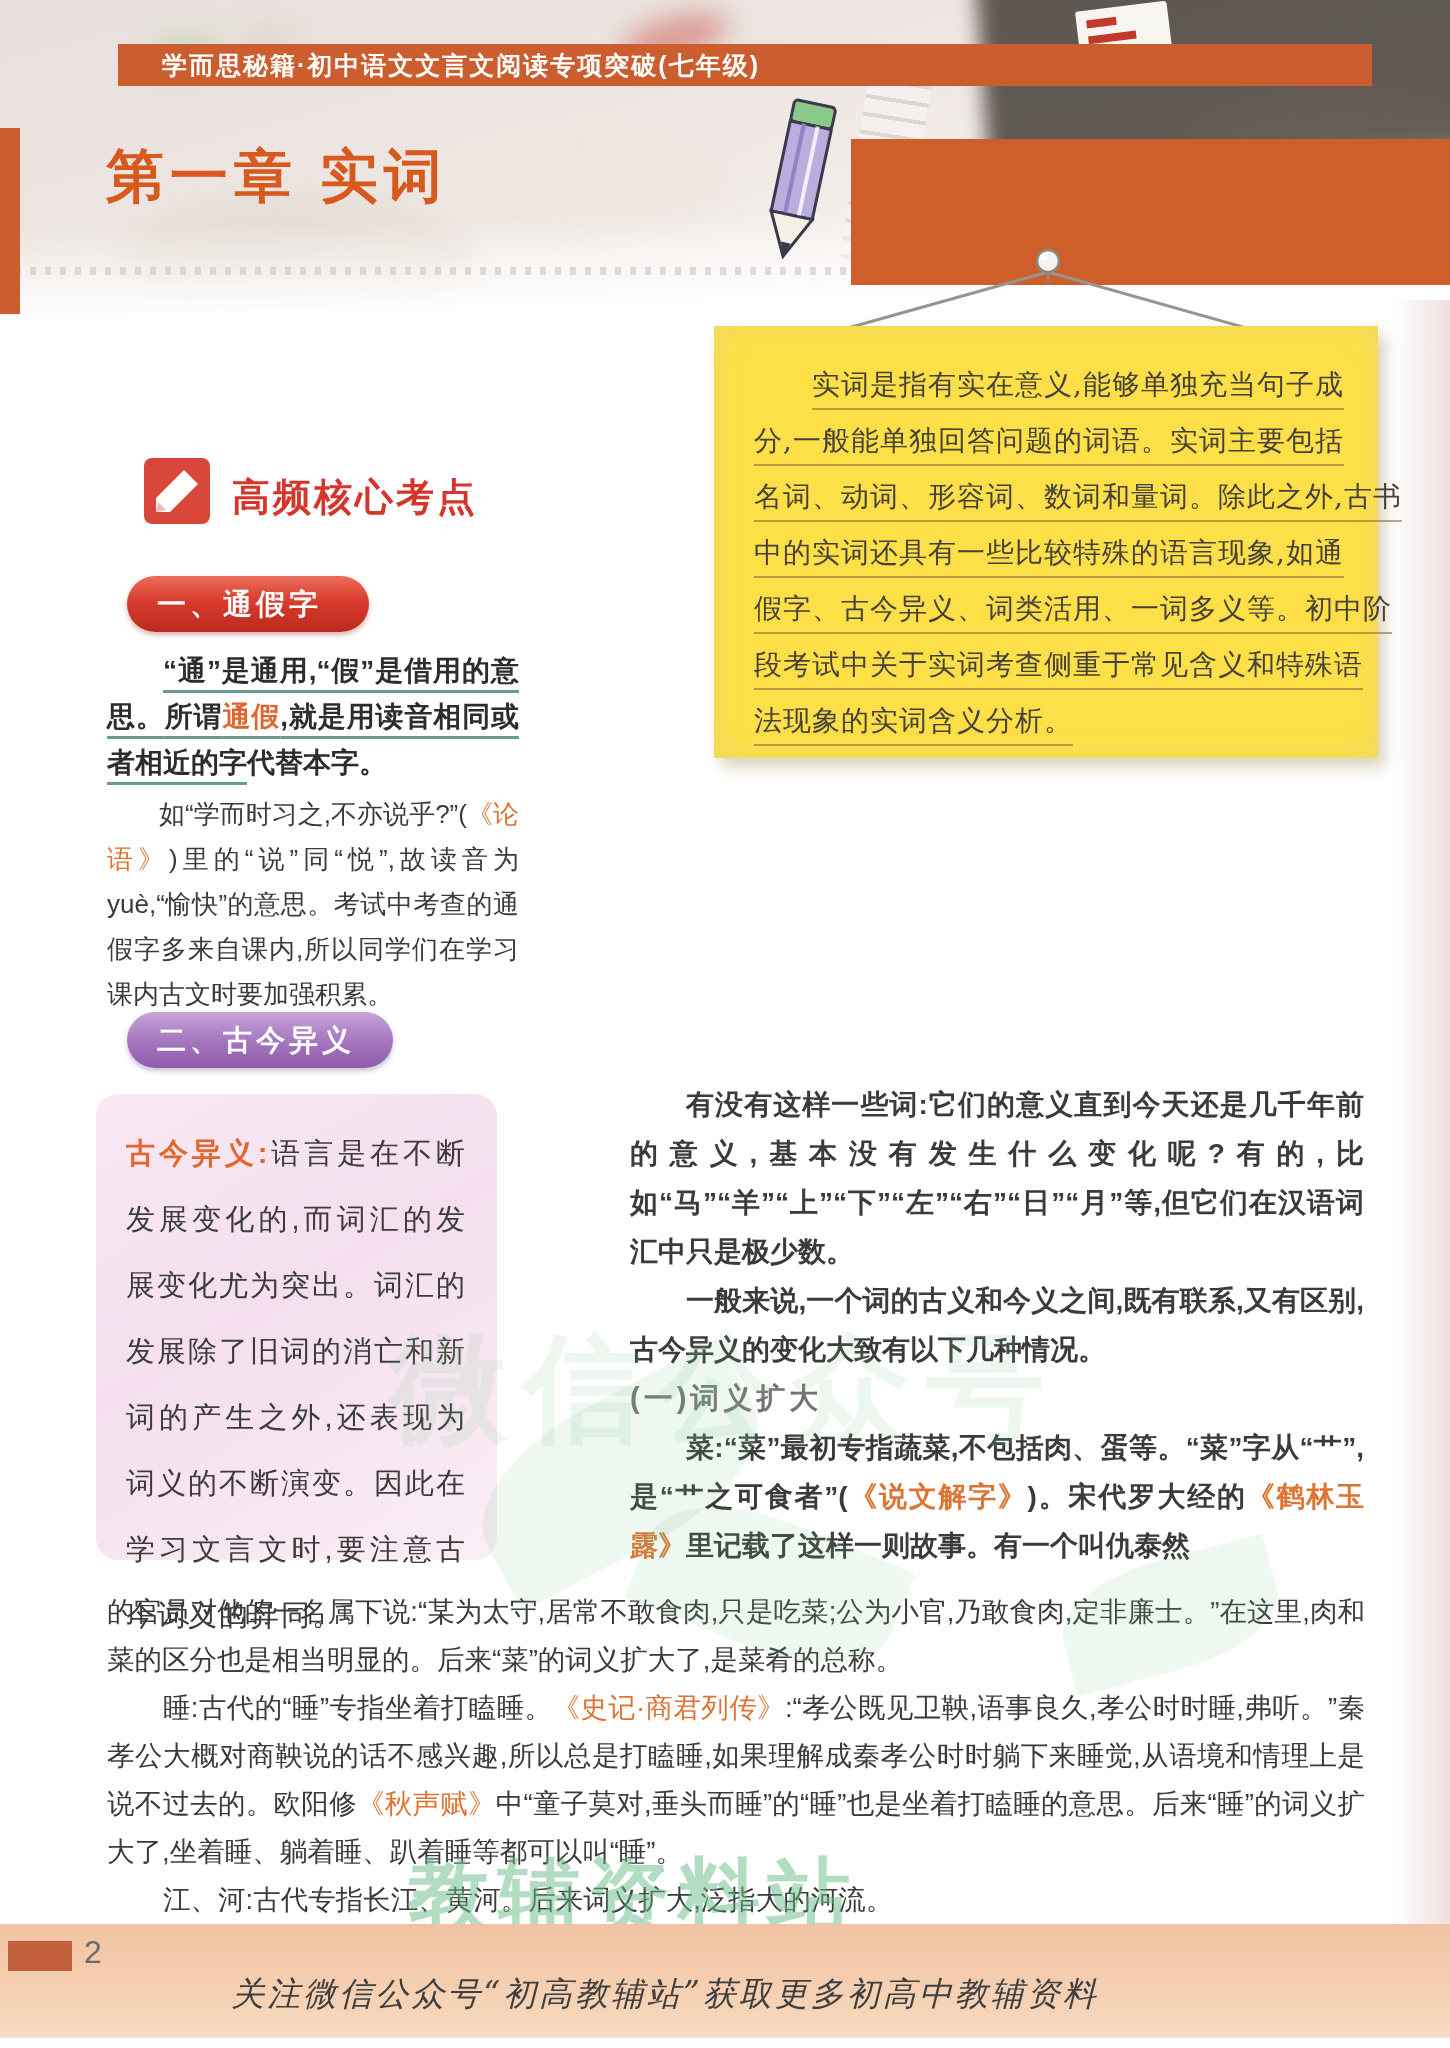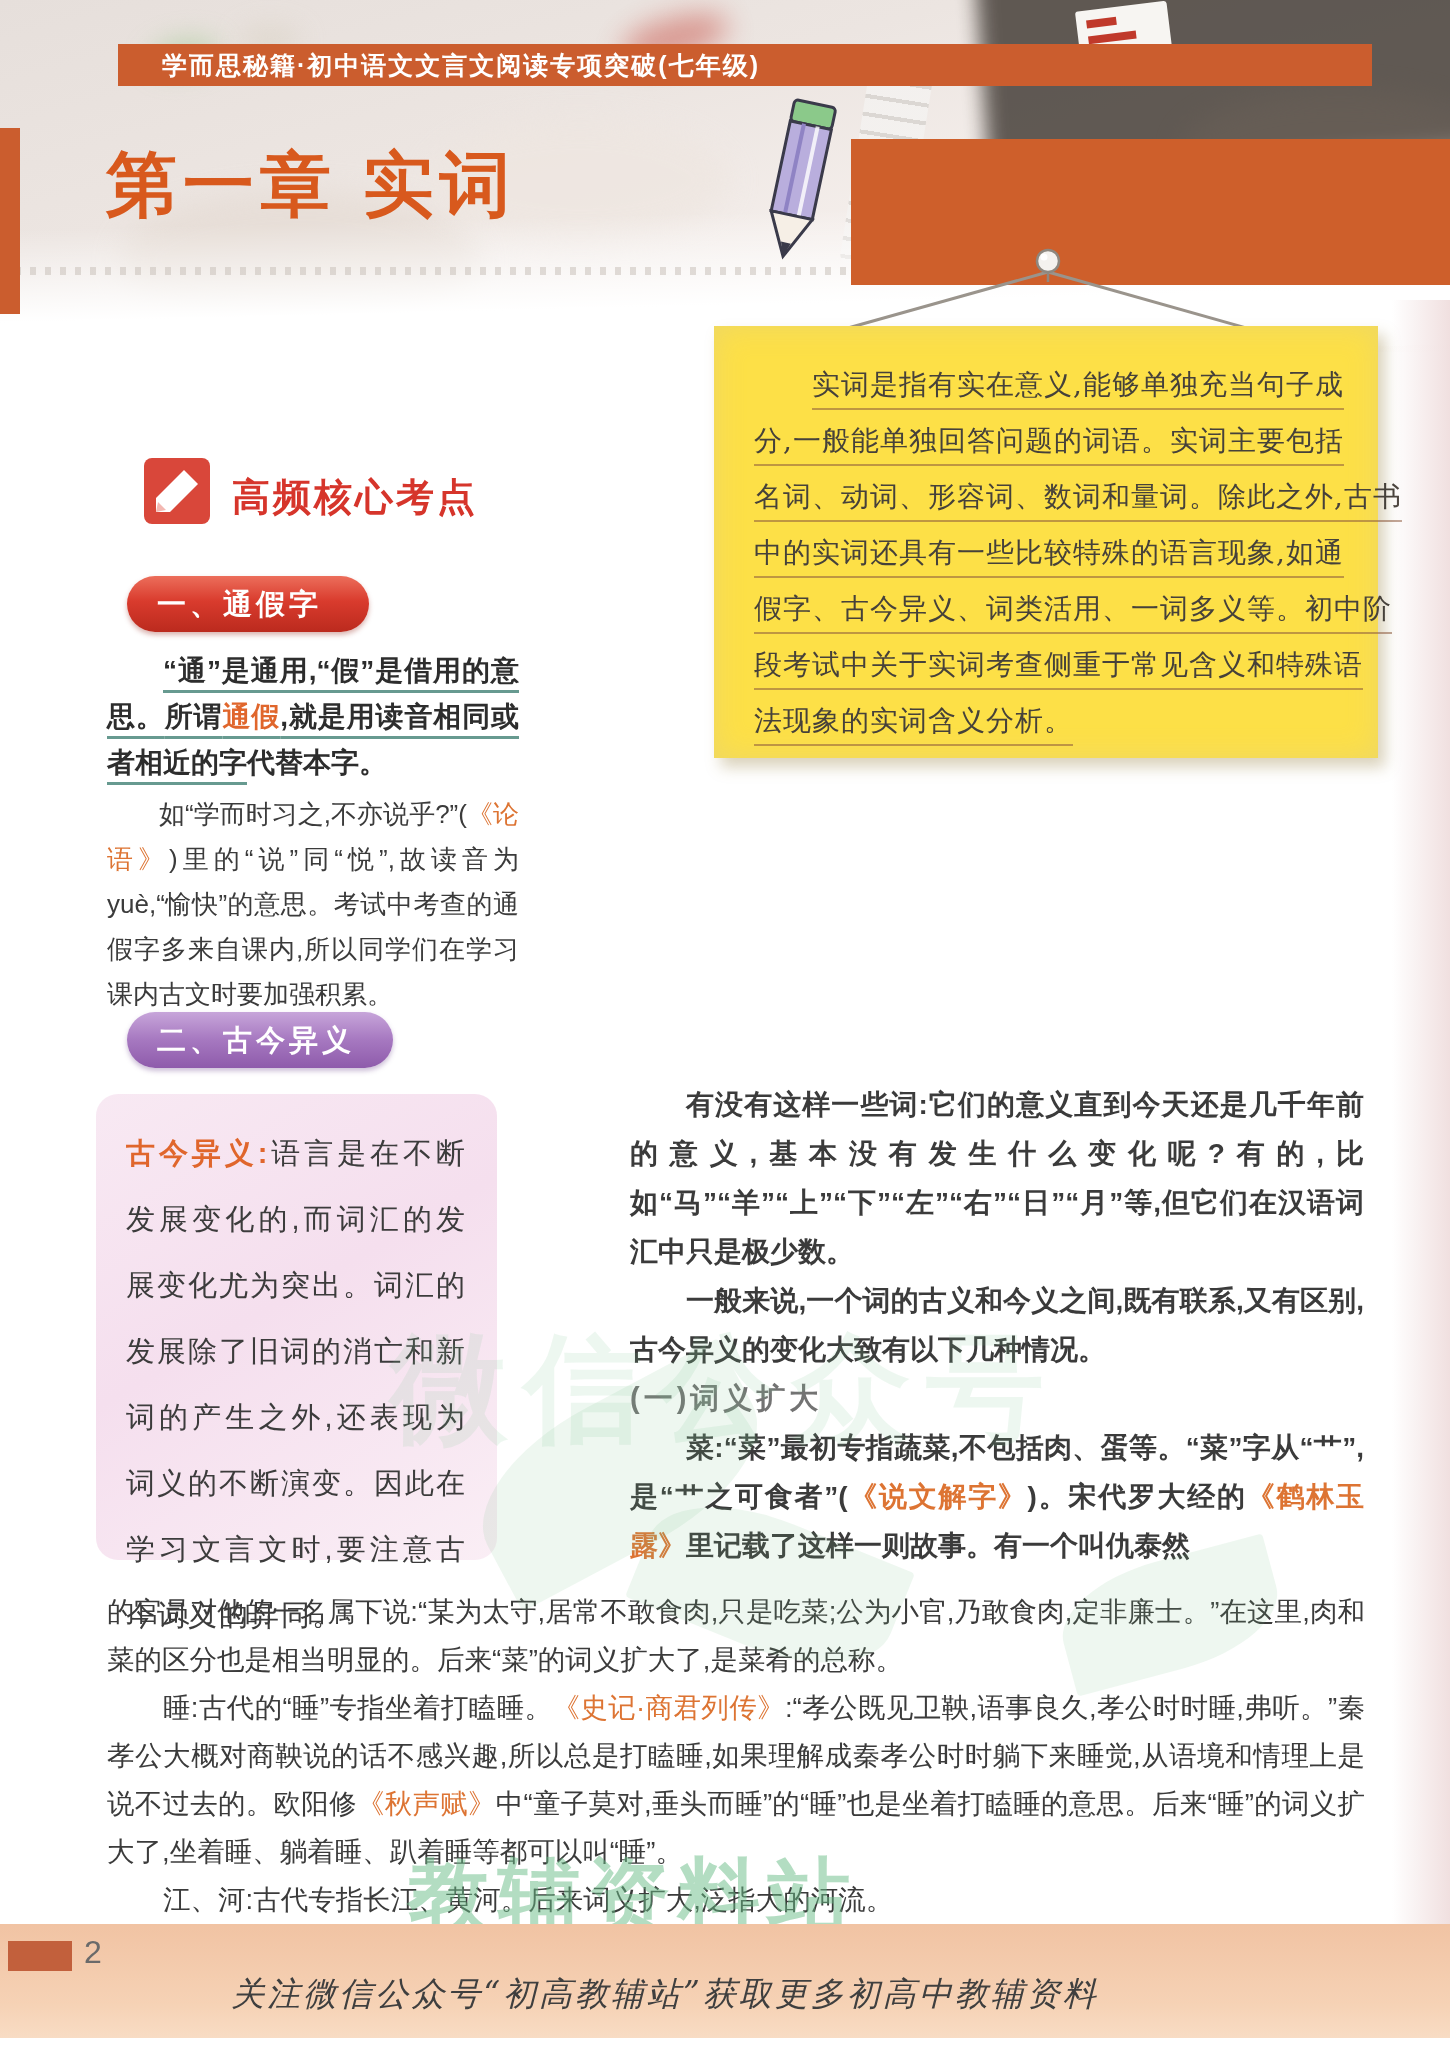--- a/index.html
+++ b/index.html
@@ -21,21 +21,21 @@
   #whitecard{position:absolute;left:1078px;top:6px;width:92px;height:56px;background:#f7f5f2;transform:rotate(-7deg);border-radius:3px;}
   .redmark{position:absolute;background:#c0392b;}
   #photo-fade{position:absolute;left:-20px;top:212px;width:1500px;height:150px;
     background:linear-gradient(to bottom,rgba(255,255,255,0) 0%,#ffffff 62%);transform:rotate(-1.4deg);}
   #film-strip{position:absolute;left:0;top:267px;width:852px;height:8px;opacity:.55;
     background:repeating-linear-gradient(90deg,#c9c1ba 0 6px,transparent 6px 15px);}
   
   #series-bar{position:absolute;left:118px;top:44px;width:1254px;height:42px;background:#cb5d2e;}
   #series-bar span{display:block;padding-left:44px;line-height:42px;color:#ffffff;font-size:25px;font-weight:bold;letter-spacing:2px;}
   #left-accent{position:absolute;left:0;top:128px;width:20px;height:186px;background:#cb5d2e;}
-  #chapter-title{position:absolute;left:106px;top:138px;font-size:71px;font-weight:bold;color:#d8591d;letter-spacing:6px;margin:0;}
+  #chapter-title{position:absolute;left:106px;top:138px;font-size:58px;font-weight:bold;color:#d8591d;letter-spacing:6px;margin:0;}
   #chapter-block{position:absolute;left:851px;top:139px;width:599px;height:146px;background:#ce5f2b;}
   #pencil-art{position:absolute;left:756px;top:96px;transform:rotate(12deg);}
   
   #strings{position:absolute;left:690px;top:250px;}
   #pushpin{position:absolute;left:1032px;top:248px;}
   #note{position:absolute;left:714px;top:326px;width:664px;height:432px;background:#fde047;
     box-shadow:7px 9px 14px rgba(150,125,60,.35), inset 0 0 30px rgba(220,205,140,.45);
     padding:40px 38px 0 40px;box-sizing:border-box;}
   .note-line{height:56px;font-family:"DejaVu Serif",serif;font-size:28px;color:#46413a;letter-spacing:1px;white-space:nowrap;}
   .note-line span{border-bottom:2px solid rgba(140,90,60,.55);padding-bottom:7px;}

